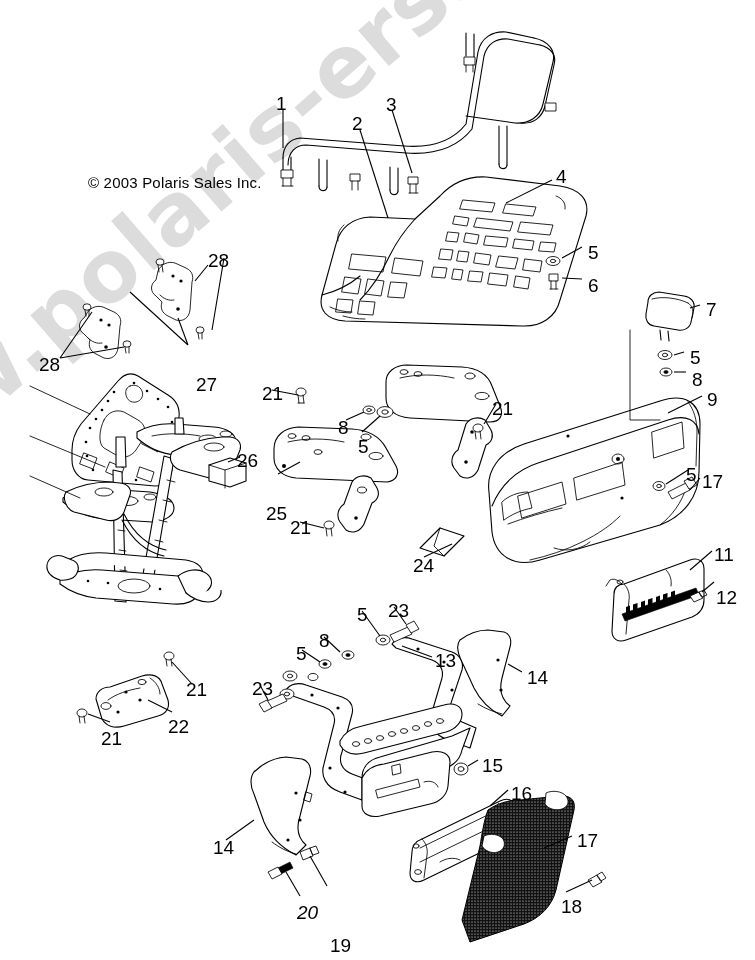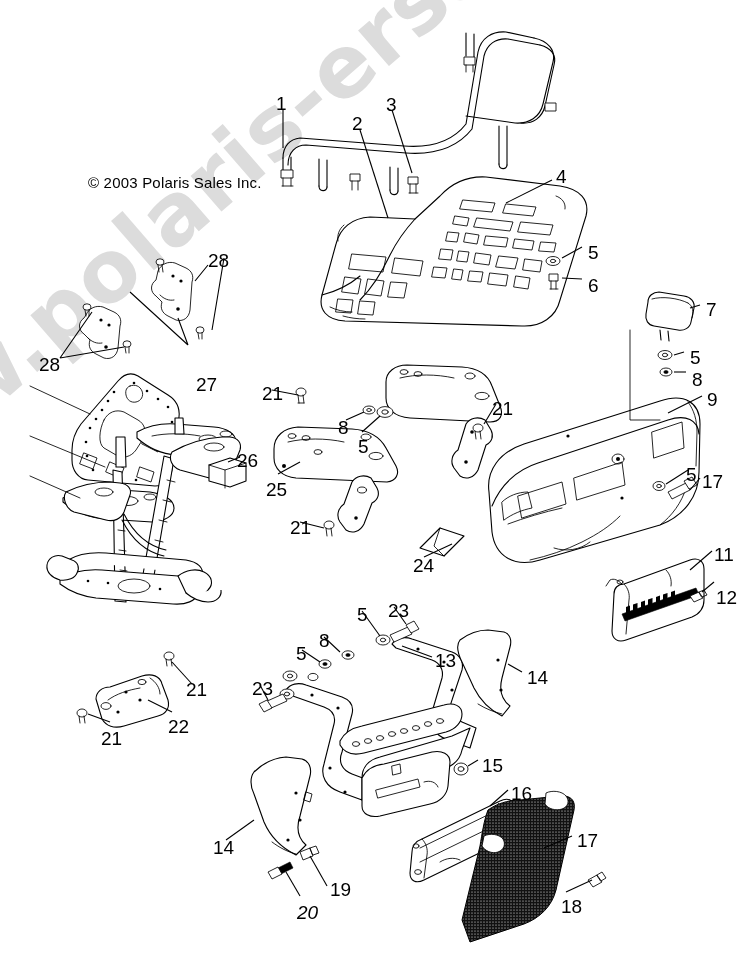--- a/index.html
+++ b/index.html
@@ -668,21 +668,21 @@
       <div class="callout" style="left: 196px; top: 347px; margin-top: 28px;">27</div>
       <div class="callout" style="left: 706px; top: 300px;">7</div>
       <div class="callout" style="left: 690px; top: 348px;">5</div>
       <div class="callout" style="left: 692px; top: 370px;">8</div>
       <div class="callout" style="left: 707px; top: 390px;">9</div>
       <div class="callout" style="left: 262px; top: 384px;">21</div>
       <div class="callout" style="left: 492px; top: 399px;">21</div>
       <div class="callout" style="left: 338px; top: 418px;">8</div>
       <div class="callout" style="left: 358px; top: 437px;">5</div>
       <div class="callout" style="left: 237px; top: 451px;">26</div>
-      <div class="callout" style="left: 266px; top: 480px;">25</div>
+      <div class="callout" style="left: 266px; top: 504px;">25</div>
       <div class="callout" style="left: 686px; top: 465px;">5</div>
       <div class="callout" style="left: 702px; top: 472px;">17</div>
       <div class="callout" style="left: 290px; top: 518px;">21</div>
       <div class="callout" style="left: 413px; top: 556px;">24</div>
       <div class="callout" style="left: 714px; top: 545px;">11</div>
       <div class="callout" style="left: 716px; top: 588px;">12</div>
       <div class="callout" style="left: 357px; top: 605px;">5</div>
       <div class="callout" style="left: 388px; top: 601px;">23</div>
       <div class="callout" style="left: 319px; top: 631px;">8</div>
       <div class="callout" style="left: 296px; top: 644px;">5</div>
@@ -690,17 +690,17 @@
       <div class="callout" style="left: 527px; top: 668px;">14</div>
       <div class="callout" style="left: 252px; top: 679px;">23</div>
       <div class="callout" style="left: 186px; top: 680px;">21</div>
       <div class="callout" style="left: 168px; top: 717px;">22</div>
       <div class="callout" style="left: 101px; top: 729px;">21</div>
       <div class="callout" style="left: 482px; top: 756px;">15</div>
       <div class="callout" style="left: 511px; top: 784px;">16</div>
       <div class="callout" style="left: 577px; top: 831px;">17</div>
       <div class="callout" style="left: 213px; top: 838px;">14</div>
       <div class="callout" style="left: 561px; top: 897px;">18</div>
-      <div class="callout" style="left: 330px; top: 880px;">19</div>
+      <div class="callout" style="left: 330px; top: 936px;">19</div>
       <div class="callout" style="left: 297px; top: 903px; font-style: italic;">20</div>
     </div>
 
 </div>
 
 </body></html>

